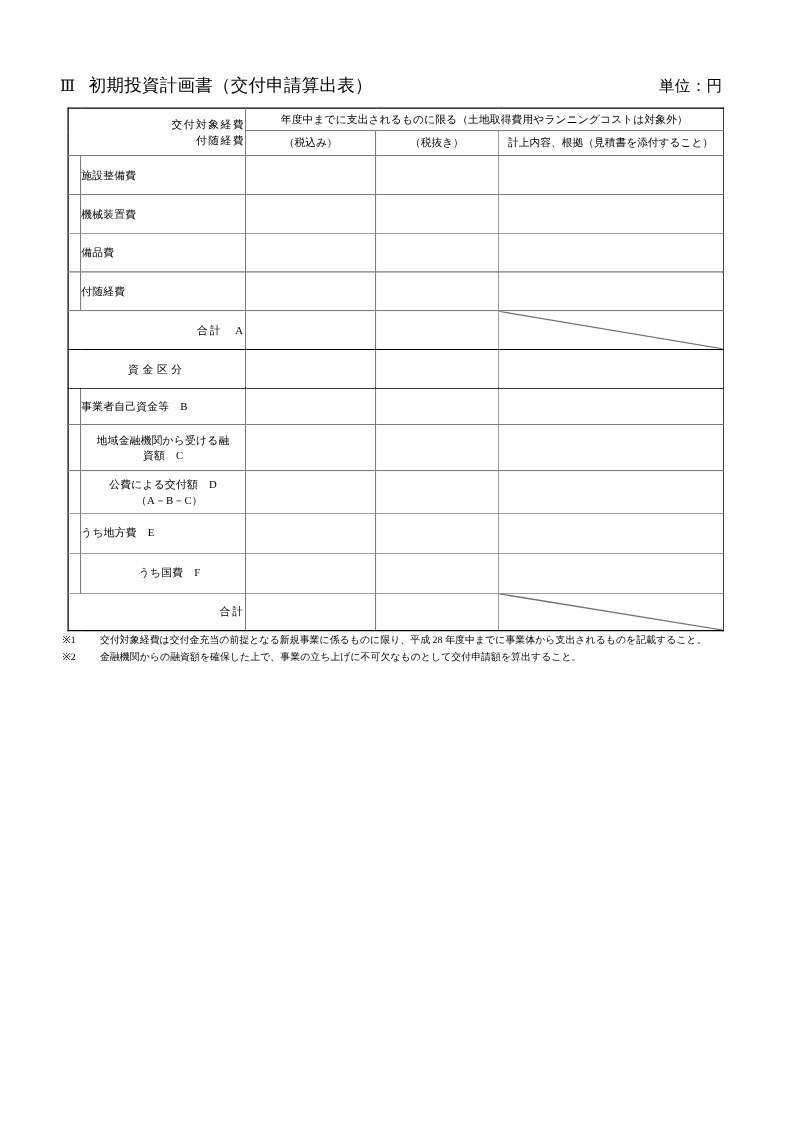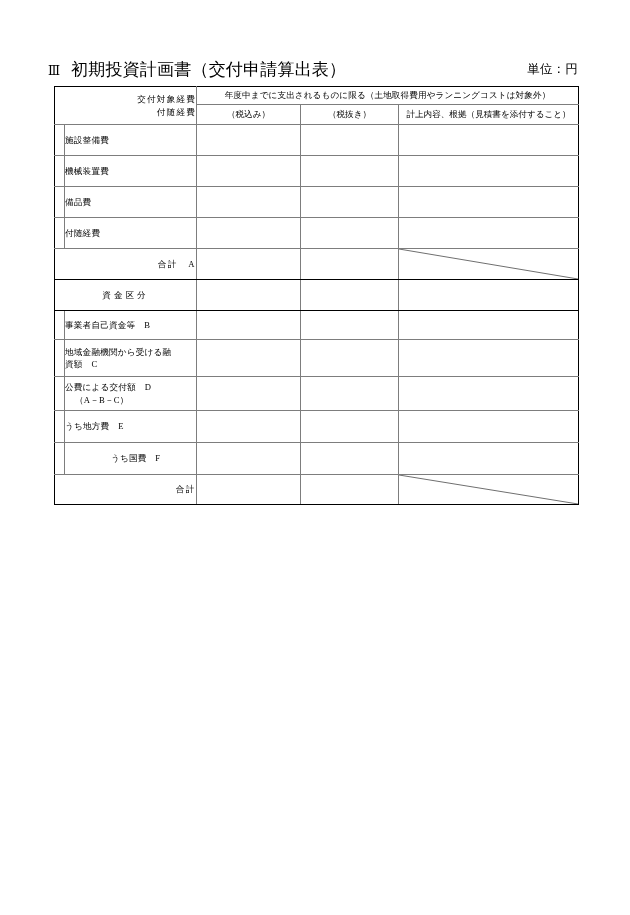--- a/index.html
+++ b/index.html
@@ -40,21 +40,21 @@
     display: flex;
     align-items: baseline;
     white-space: nowrap;
   }
   .title-numeral {
     font-size: 12.5px;
     letter-spacing: 0;
     margin-right: 11px;
   }
   .title-text {
-    font-size: 17px;
+    font-size: 14px;
     letter-spacing: 0.2px;
   }
   .title-unit {
     font-size: 12.5px;
     letter-spacing: 0.2px;
     white-space: nowrap;
   }
 
   
   .tbl-wrap {
@@ -105,21 +105,21 @@
   .total-label {
     text-align: right;
     font-size: 11.5px;
     letter-spacing: 1.6px;
   }
   .item-label {
     font-size: 8.6px;
     padding-left: 13px;
     letter-spacing: 0.2px;
   }
-  .item-label .ln2 { display: block; }
+  .item-label .ln2 { display: block; text-align: center; }
   .item-label .ln2.indent { padding-left: 10px; }
 
   .spacer-col { border-right: 1px solid #7d7d7d; }
 
   
   .diag {
     position: absolute;
     left: 0; top: 0;
     width: 100%; height: 100%;
     pointer-events: none;
@@ -289,14 +289,22 @@
             <svg class="diag" viewBox="0 0 100 100" preserveAspectRatio="none">
               <line x1="0" y1="0" x2="100" y2="100" vector-effect="non-scaling-stroke"></line>
             </svg>
           </td>
         </tr>
 
       </tbody>
     </table>
   </div>
 
+  <div class="notes">
+    <div class="note">
+      <span class="mark">※1</span><span>交付対象経費は交付金充当の前提となる新規事業に係るものに限り、平成 28 年度中までに事業体から支出されるものを記載すること。</span>
+    </div>
+    <div class="note">
+      <span class="mark">※2</span><span>金融機関からの融資額を確保した上で、事業の立ち上げに不可欠なものとして交付申請額を算出すること。</span>
+    </div>
+  </div>
 
 </div>
 
 </body></html>

